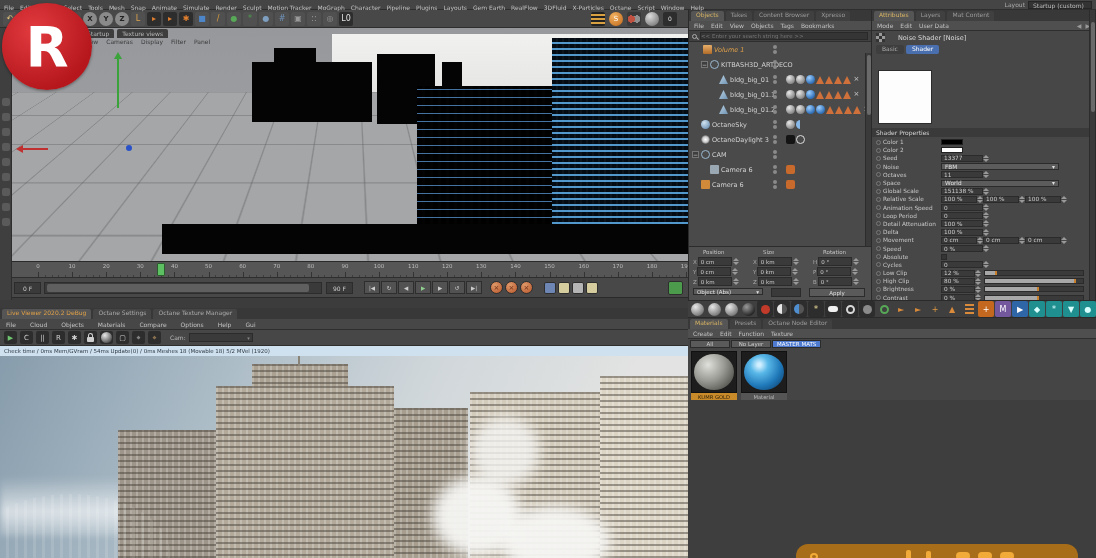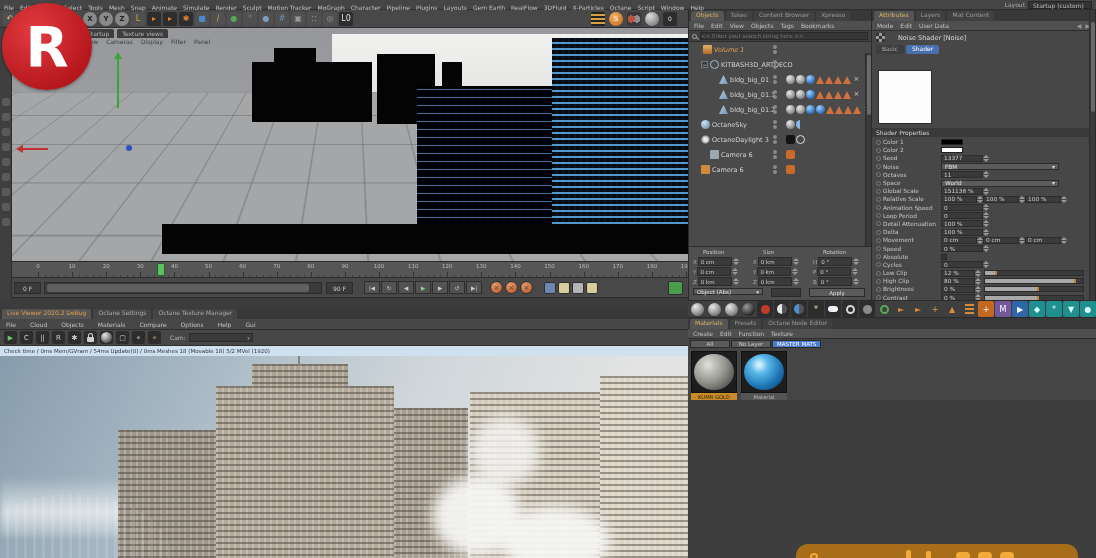--- a/index.html
+++ b/index.html
@@ -561,20 +561,30 @@
         <span>OctaneDaylight 3</span>
         <span class="vdots">
           <i></i>
           <i></i>
         </span>
         <span class="rtags">
           <span class="tag tag-black-square"></span>
           <span class="tag tag-white-circle"></span>
         </span>
       </div>
+      <div class="orow" style="padding-left: 3px;">
+        <span class="exp">−</span>
+        <span class="oi oi-null"></span>
+        <span>CAM</span>
+        <span class="vdots">
+          <i></i>
+          <i></i>
+        </span>
+        <span class="rtags"></span>
+      </div>
       <div class="orow" style="padding-left: 12px;">
         <span class="expsp"></span>
         <span class="oi oi-camera"></span>
         <span>Camera 6</span>
         <span class="vdots">
           <i></i>
           <i></i>
         </span>
         <span class="rtags">
           <span class="tag tag-orange-square"></span>

